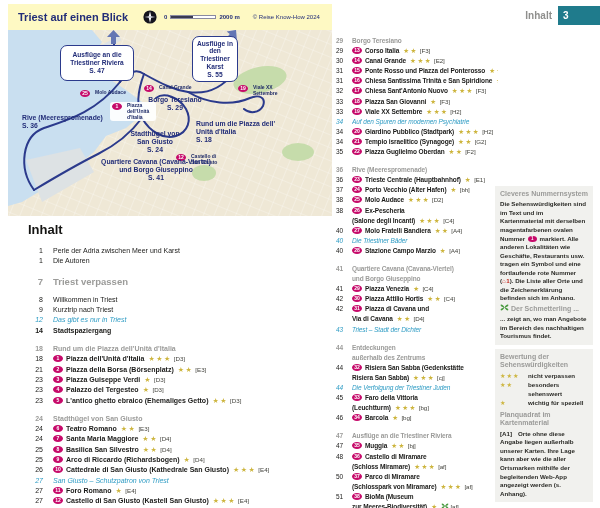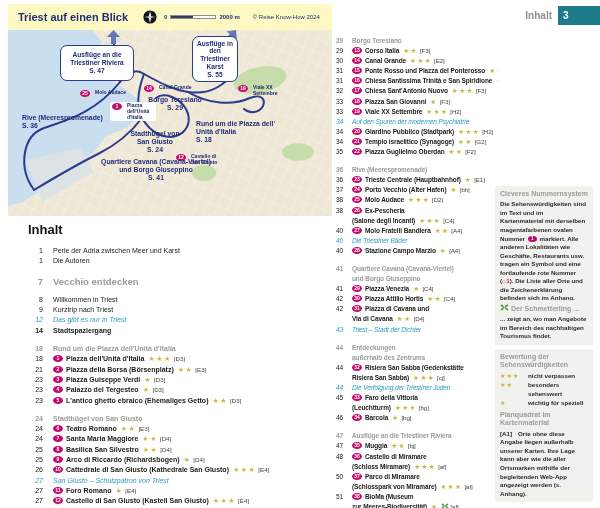--- a/index.html
+++ b/index.html
@@ -189,21 +189,21 @@
     <div class="row plain">
       <span class="pg">1</span>
       <span class="content">Perle der Adria zwischen Meer und Karst</span>
     </div>
     <div class="row plain">
       <span class="pg">1</span>
       <span class="content">Die Autoren</span>
     </div>
     <div class="row bigsection">
       <span class="pg">7</span>
-      <span class="content">Vecchio entdecken</span>
+      <span class="content">Triest verpassen</span>
     </div>
     <div class="row plain">
       <span class="pg">8</span>
       <span class="content">Willkommen in Triest</span>
     </div>
     <div class="row plain">
       <span class="pg">9</span>
       <span class="content">Kurztrip nach Triest</span>
     </div>
     <div class="row italic">

